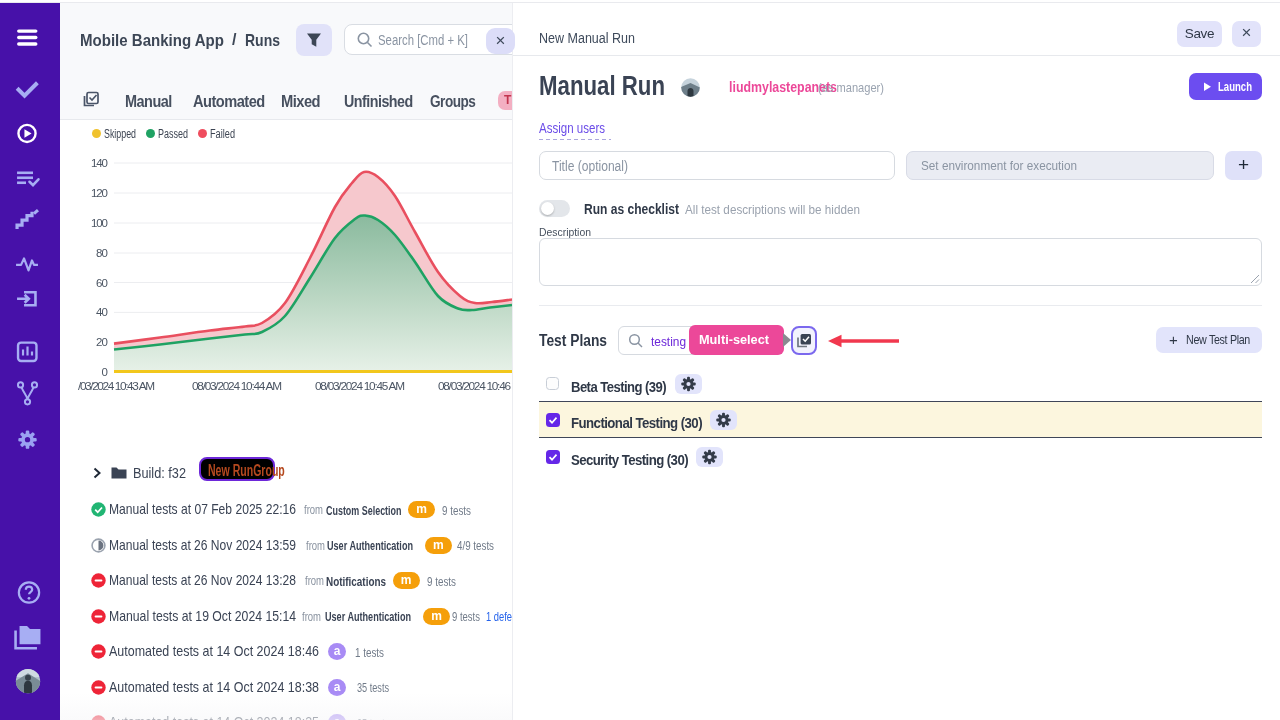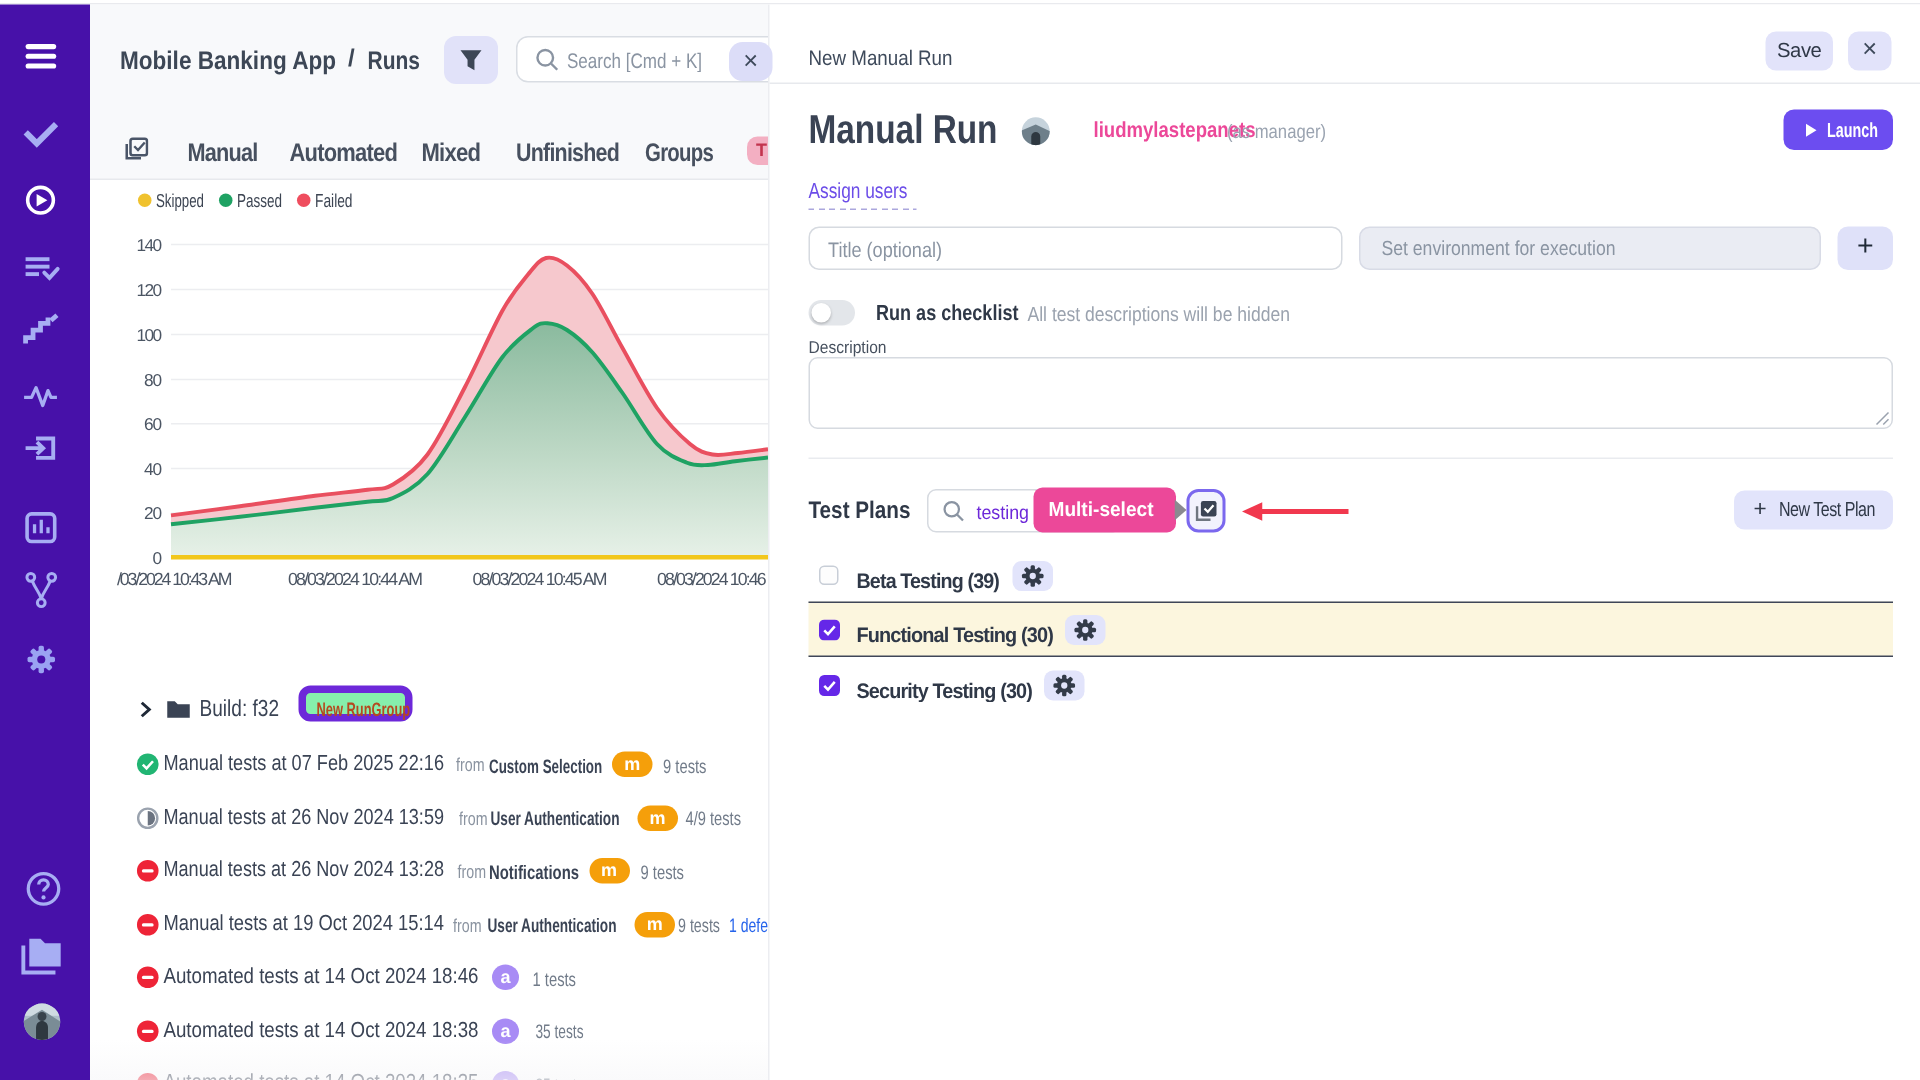--- a/index.html
+++ b/index.html
@@ -195,21 +195,21 @@
   </svg>
 
   <div class="abs" style="left:0;top:455px;width:452px;height:30px;">
     <svg width="10" height="12" style="position:absolute;left:32px;top:9px;">
         <path d="M2.5 1.5 L7.5 6 L2.5 10.5" stroke="#1F2937" stroke-width="2" fill="none"></path>
       </svg>
     <svg width="16" height="13" style="position:absolute;left:51px;top:8px;">
         <path d="M0.5 1.5 H5.5 L7.5 3.5 H15.5 V12.5 H0.5 Z" fill="#3A4354"></path>
       </svg>
     <div class="abs" style="left:73px;top:6px;font-size:15.5px;color:#3A4354;"><span class="fit" style="--tw: 53; transform: scaleX(0.819918);">Build: f32</span></div>
-    <div class="abs" style="left:139px;top:-1px;width:76px;height:24px;background:#86efac;border:5px solid #6d28d9;border-radius:8px;font-size:13px;font-weight:bold;color:#B5491F;padding:3px 0 0 7px;"><span class="fit" style="--tw: 60; transform: scaleX(0.659567);">New RunGroup</span></div>
+    <div class="abs" style="left:139px;top:-1px;width:76px;height:24px;background:#000000;border:2px solid #6d28d9;border-radius:8px;font-size:16px;font-weight:bold;color:#B5491F;padding:3px 0 0 7px;"><span class="fit" style="--tw: 60; transform: scaleX(0.659567);">New RunGroup</span></div>
   </div>
   <div class="rrow" style="top:495.5px;">
     <svg class="ic" width="15" height="15">
         <circle cx="7.5" cy="7.5" r="7.2" fill="#21B573"></circle>
         <path d="M4.2 7.7 L6.7 10.2 L11 5.5" stroke="#fff" stroke-width="1.7" fill="none"></path>
       </svg>
     <span class="t fit" style="left: 48.5px; --tw: 187; transform: scaleX(0.834414);">Manual tests at 07 Feb 2025 22:16</span>
     <span class="f fit" style="left: 244px; --tw: 19; transform: scaleX(0.76);">from</span>
     <span class="g fit" style="left: 265.5px; --tw: 75.5; transform: scaleX(0.687633);">Custom Selection</span>
     <span class="pl" style="left:348px;background:#F59F0A;">m</span>

